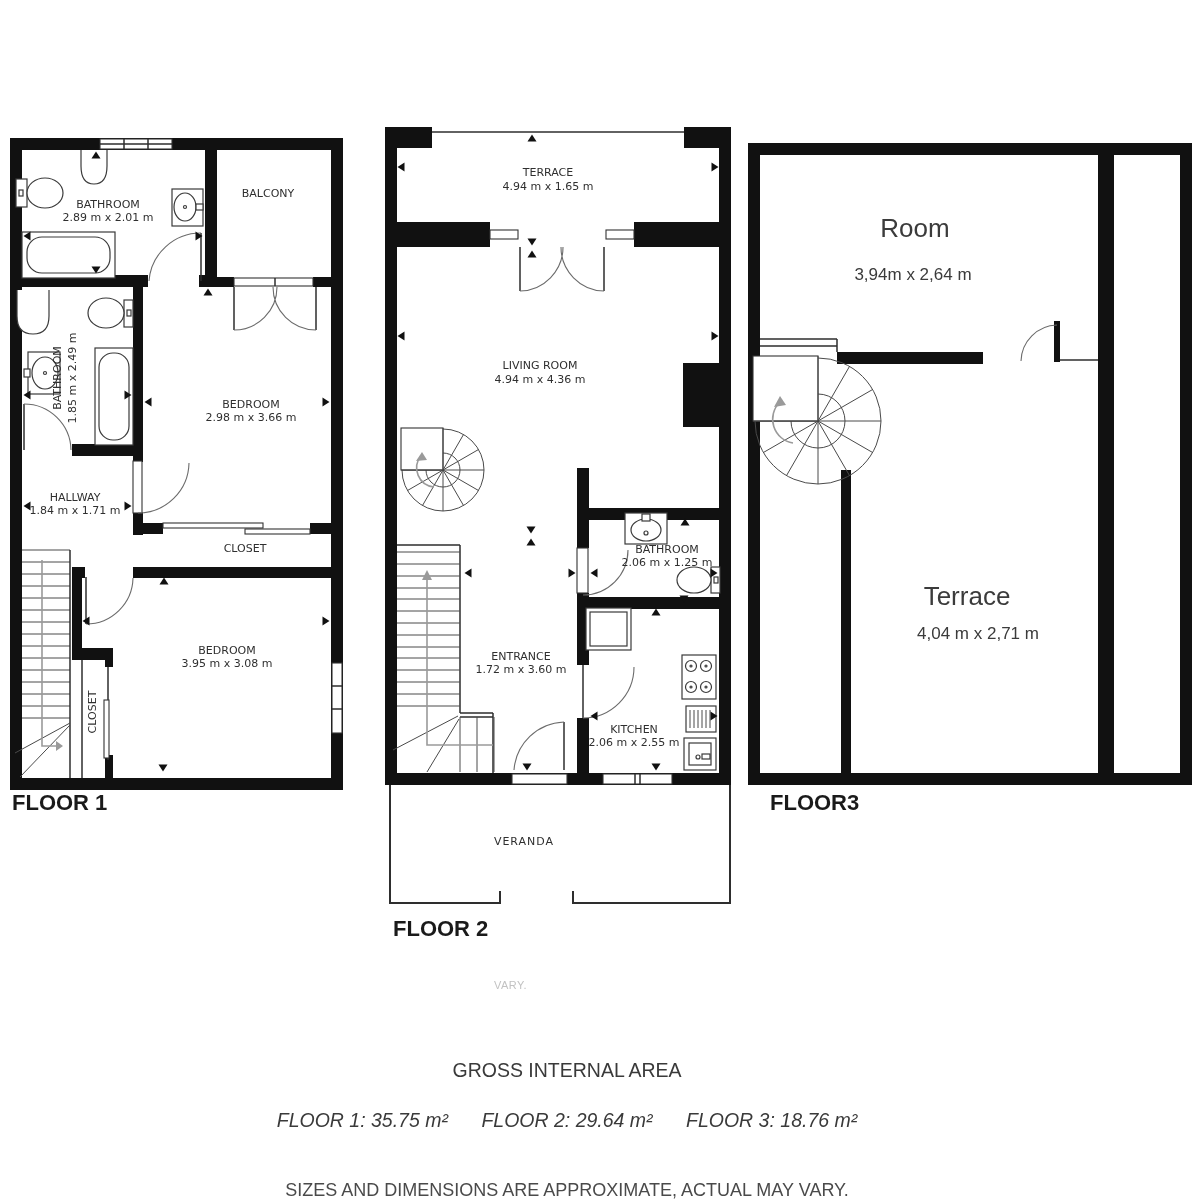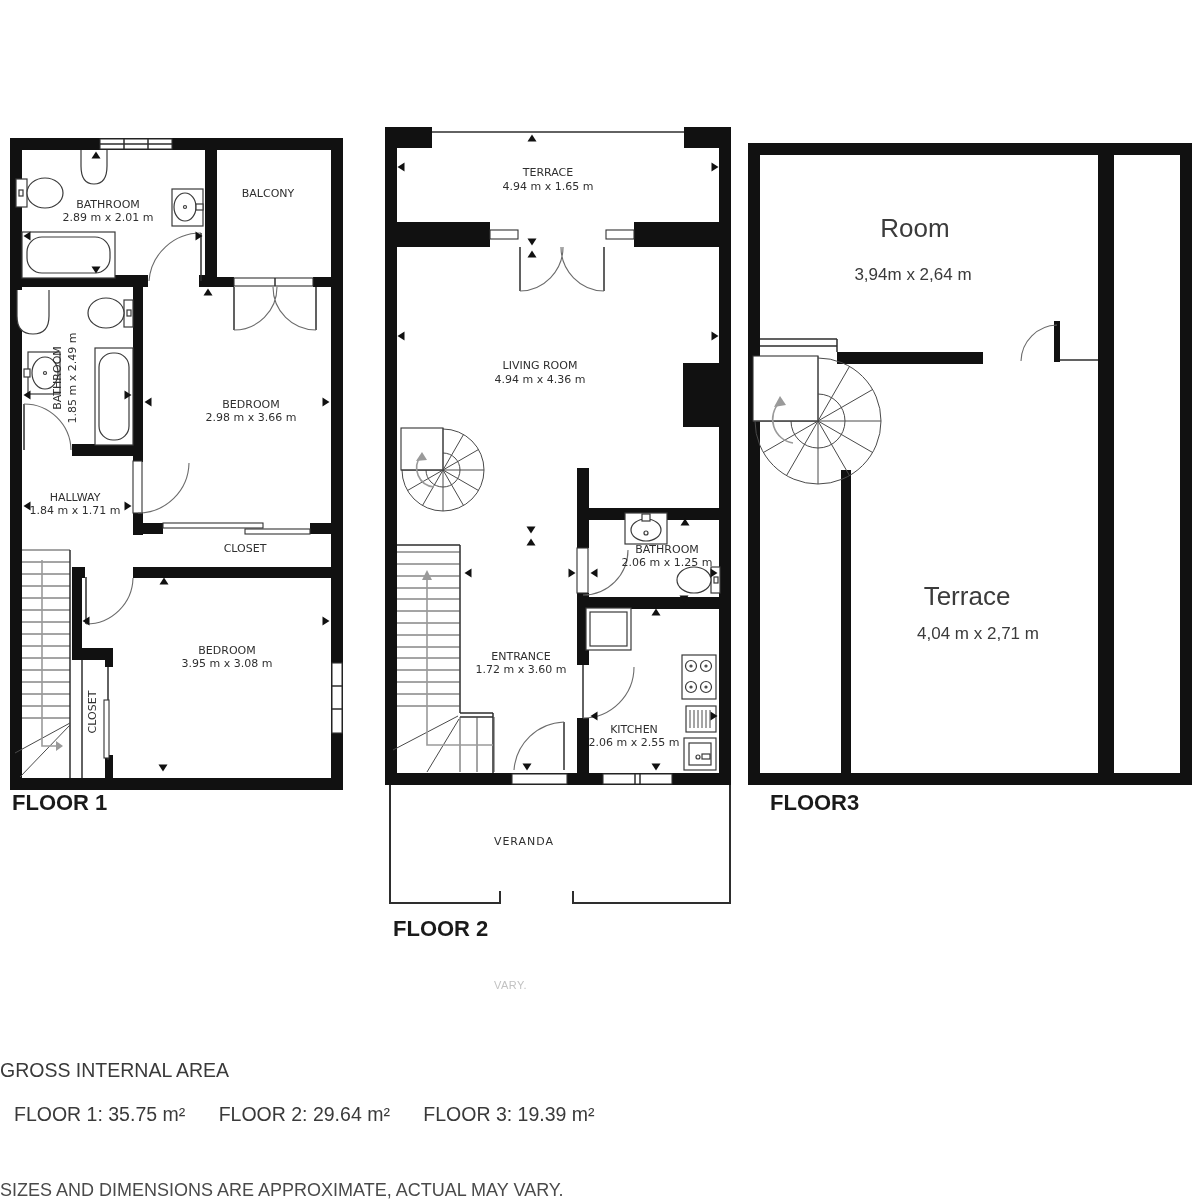--- a/index.html
+++ b/index.html
@@ -14,24 +14,24 @@
   .win{fill:#fff;stroke:#333;stroke-width:1.1;}
   .gap{fill:#fff;}
   .arc{stroke:#6b6b6b;stroke-width:1.1;fill:none;}
   .tri{fill:#111;}
   .walk{stroke:#9a9a9a;stroke-width:1.6;fill:none;}
   .walkhead{fill:#9a9a9a;}
   text.rl{font-family:"DejaVu Sans",sans-serif;font-size:11px;fill:#2f2f2f;text-anchor:middle;}
   text.fl{font-family:"Liberation Sans",sans-serif;font-size:22px;font-weight:bold;fill:#1a1a1a;}
   text.f3t{font-family:"Liberation Sans",sans-serif;font-size:26px;fill:#3b3b3b;text-anchor:middle;}
   text.f3d{font-family:"Liberation Sans",sans-serif;font-size:17px;fill:#3b3b3b;text-anchor:middle;}
-  .footer-line{position:absolute;left:0;width:1134px;text-align:left;color:#3a3a3a;}
+  .footer-line{position:absolute;left:0;width:1134px;text-align:center;color:#3a3a3a;}
   .f-title{top:1059px;font-size:19.5px;}
   .f-floors{top:1091px;font-size:19.5px;}
-  .f-floors span{display:inline-block;margin:12px 14px;}
+  .f-floors span{display:inline-block;margin:18px 14px;font-style:italic;}
   .f-total{top:1119px;font-size:19.5px;}
   .f-excl{top:1148px;font-size:19.5px;}
   .f-disc{top:1180px;font-size:18px;color:#4a4a4a;}
   .stray{position:absolute;left:494px;top:979px;font-size:11px;color:#c2c2c2;letter-spacing:.5px;}
 </style>
 </head>
 <body>
 
 <div class="page">
 <svg width="1200" height="1200" viewBox="0 0 1200 1200">
@@ -368,16 +368,16 @@
     <text class="f3d" x="978" y="639">4,04 m x 2,71 m</text>
     <text class="fl" x="770" y="810">FLOOR3</text>
   </g>
 </svg>
 
 <div class="stray">VARY.</div>
 <div class="footer-line f-title">GROSS INTERNAL AREA</div>
 <div class="footer-line f-floors">
   <span>FLOOR 1: 35.75 m²</span>
   <span>FLOOR 2: 29.64 m²</span>
-  <span>FLOOR 3: 19.39 m²</span>
+  <span>FLOOR 3: 18.76 m²</span>
 </div>
 <div class="footer-line f-disc">SIZES AND DIMENSIONS ARE APPROXIMATE, ACTUAL MAY VARY.</div>
 </div>
 
 </body></html>

